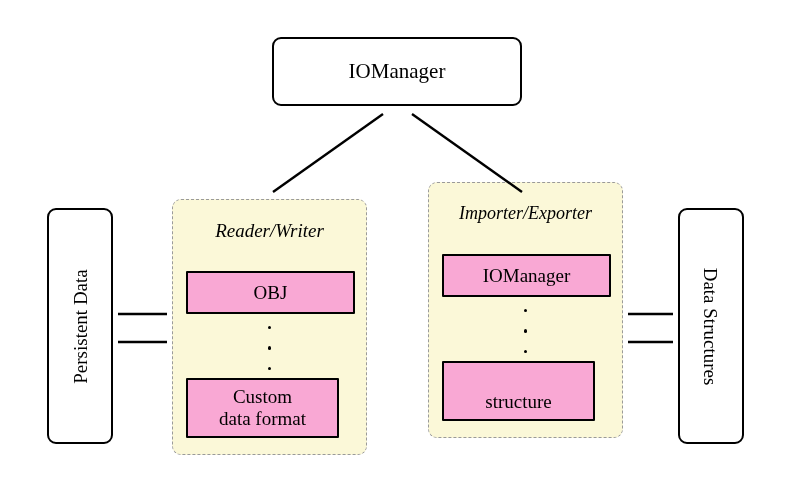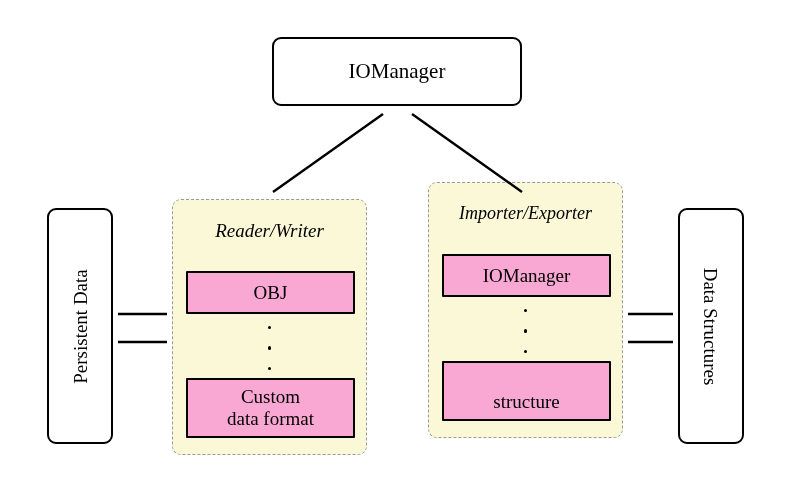--- a/index.html
+++ b/index.html
@@ -102,21 +102,21 @@
   .slot-a {
     left: 13px;
     top: 71px;
     width: 169px;
     height: 43px;
     font-size: 19px;
   }
   .slot-b {
     left: 13px;
     top: 178px;
-    width: 169px;
+    width: 153px;
     height: 60px;
     font-size: 19px;
     line-height: 1.15;
   }
 
   .vdots {
     position: absolute;
     left: 0;
     right: 0;
     top: 126px;

